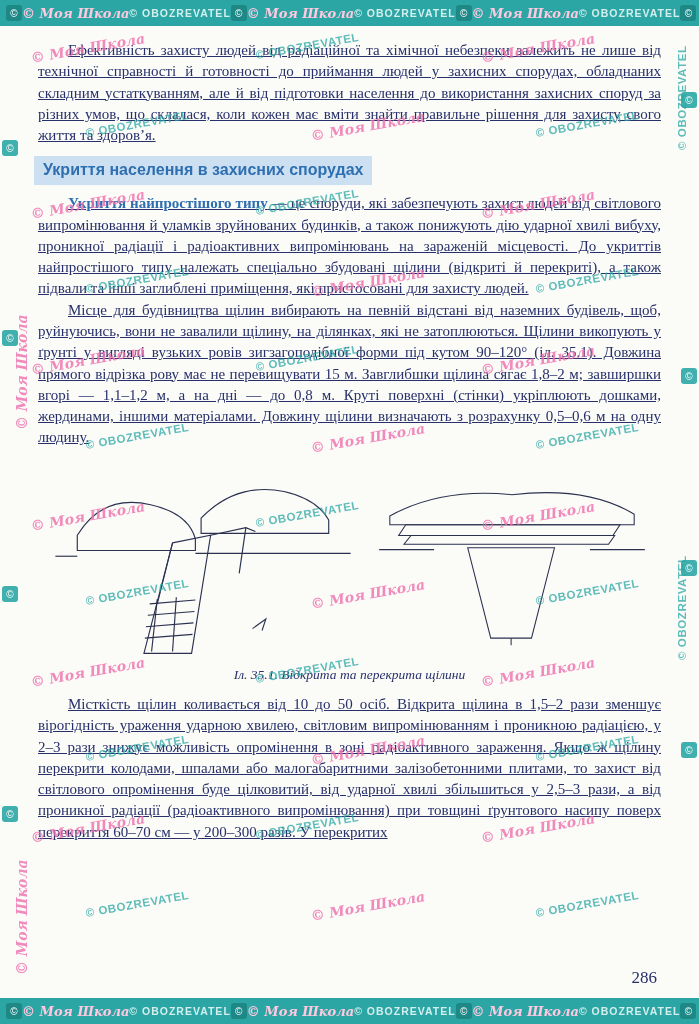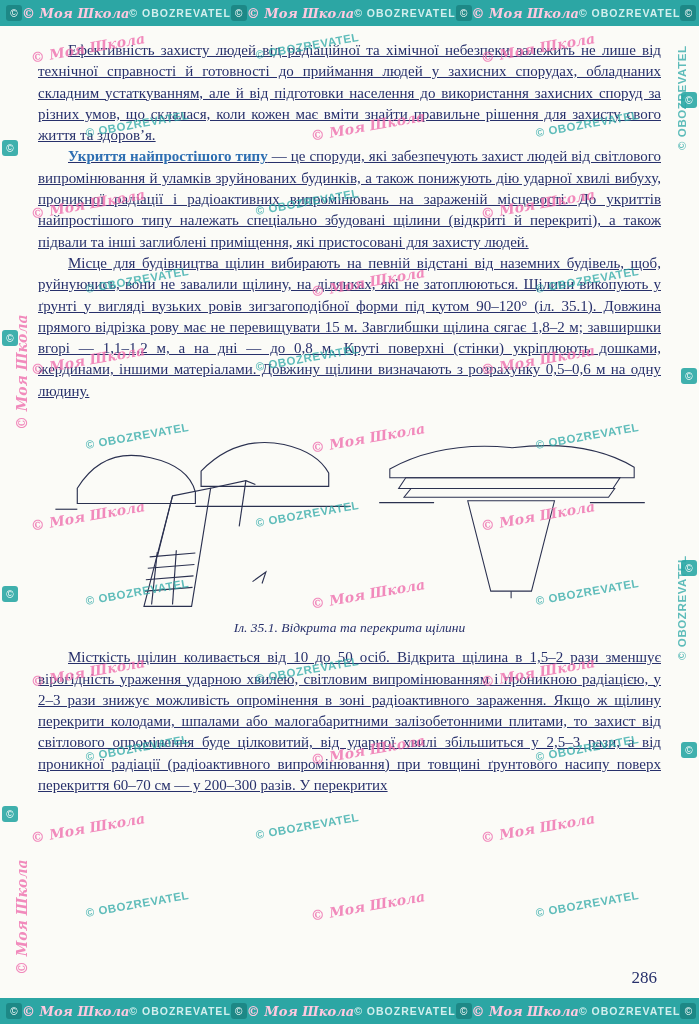--- a/index.html
+++ b/index.html
@@ -95,20 +95,23 @@
     <span class="bar-square">©</span>
     <span class="bar-pink">© Моя Школа</span>
     <span class="bar-teal">© OBOZREVATEL</span>
     <span class="bar-square">©</span>
   </div>
 
 <div class="content">
 
   <p class="para">Ефективність захисту людей від радіаційної та хімічної небезпеки залежить не лише від технічної справності й готовності до приймання людей у захисних спорудах, обладнаних складним устаткуванням, але й від підготовки населення до використання захисних споруд за різних умов, що склалася, коли кожен має вміти знайти правильне рішення для захисту свого життя та здоров’я.</p>
 
+  <div>
+    <span class="heading">Укриття населення в захисних спорудах</span>
+  </div>
 
   <p class="para"><b class="lead">Укриття найпростішого типу</b><span> — це споруди, які забезпечують захист людей від світлового випромінювання й уламків зруйнованих будинків, а також понижують дію ударної хвилі вибуху, проникної радіації і радіоактивних випромінювань на зараженій місцевості. До укриттів найпростішого типу належать спеціально збудовані щілини (відкриті й перекриті), а також підвали та інші заглиблені приміщення, які пристосовані для захисту людей.</span></p>
 
   <p class="para">Місце для будівництва щілин вибирають на певній відстані від наземних будівель, щоб, руйнуючись, вони не завалили щілину, на ділянках, які не затоплюються. Щілини викопують у ґрунті у вигляді вузьких ровів зигзагоподібної форми під кутом 90–120° (іл. 35.1). Довжина прямого відрізка рову має не перевищувати 15 м. Завглибшки щілина сягає 1,8–2 м; завширшки вгорі — 1,1–1,2 м, а на дні — до 0,8 м. Круті поверхні (стінки) укріплюють дошками, жердинами, іншими матеріалами. Довжину щілини визначають з розрахунку 0,5–0,6 м на одну людину.</p>
 
   <div class="figure">
 
     <svg class="fig-left" width="310" height="200" viewBox="0 0 320 210" xmlns="http://www.w3.org/2000/svg">
       <defs>
         <pattern id="stip" width="6" height="6" patternUnits="userSpaceOnUse">

